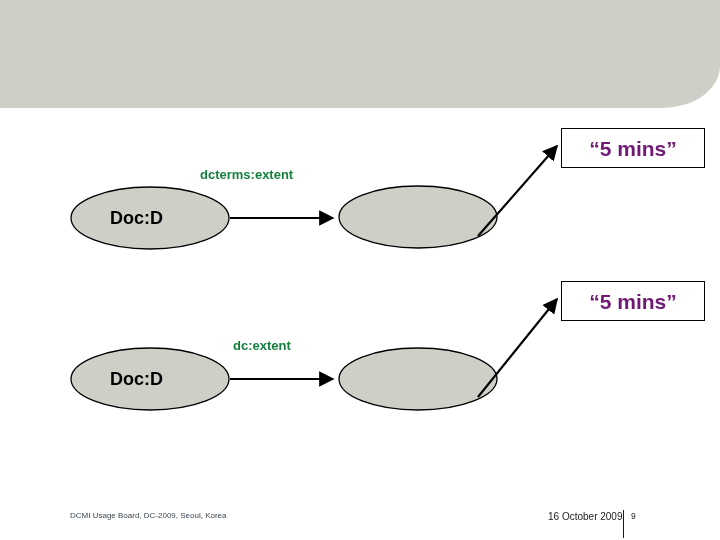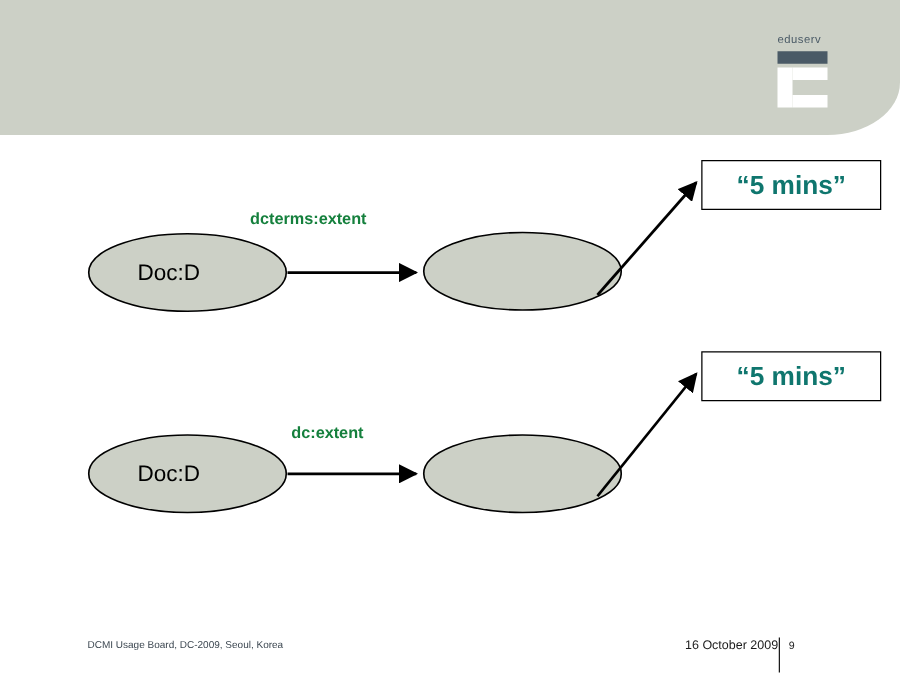--- a/index.html
+++ b/index.html
@@ -103,21 +103,21 @@
   }
   #diagram-svg {
     position: absolute;
     left: 0;
     top: 0;
   }
 
   .graph-node-label {
     position: absolute;
     font-size: 18px;
-    font-weight: normal;
+    font-weight: bold;
     color: #000000;
     white-space: nowrap;
     line-height: 1;
   }
   .predicate-label {
     position: absolute;
     font-size: 13px;
     font-weight: bold;
     color: #15803d;
     white-space: nowrap;
@@ -128,21 +128,21 @@
     background: #ffffff;
     border: 1px solid #000000;
     box-sizing: border-box;
     display: flex;
     align-items: center;
     justify-content: center;
   }
   .literal-box-text {
     font-size: 21px;
     font-weight: bold;
-    color: #0f766e;
+    color: #701a75;
     white-space: nowrap;
     line-height: 1;
   }
 
   
   #footer {
     position: absolute;
     left: 0;
     top: 490px;
     width: 581px;
@@ -183,29 +183,20 @@
     color: #1b1b1b;
     white-space: nowrap;
     line-height: 1;
   }
 </style>
 </head>
 <body>
 
 <div id="header-band">
 
-  <div id="brand-logo">
-    <div id="brand-wordmark">eduserv</div>
-    <div id="brand-bar"></div>
-    <div id="brand-e-mark">
-      <span class="e-stem"></span>
-      <span class="e-top"></span>
-      <span class="e-bottom"></span>
-    </div>
-  </div>
 </div>
 
 <div id="diagram-canvas">
 
   <svg id="diagram-svg" width="720" height="382">
     <defs>
       <marker id="arrowhead" viewBox="0 0 10 10" refX="9" refY="5" markerWidth="7" markerHeight="7" orient="auto-start-reverse">
         <path d="M 0 0 L 10 5 L 0 10 z" fill="#000000"></path>
       </marker>
     </defs>

